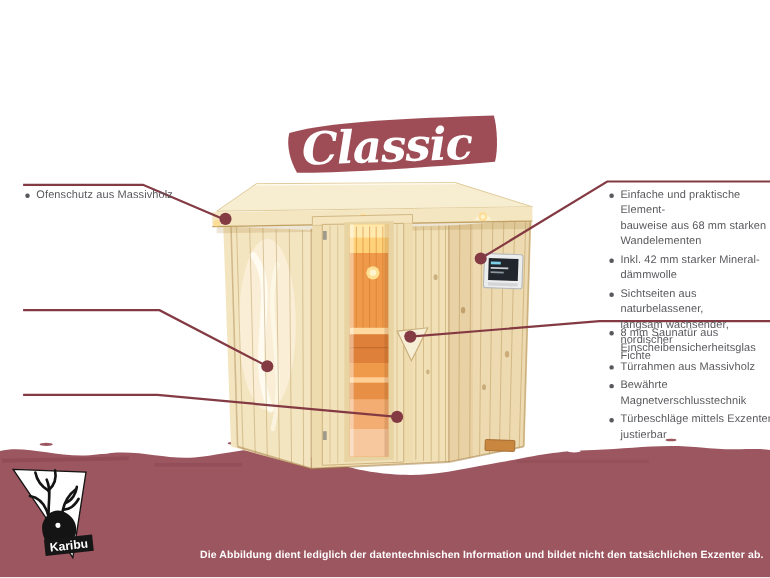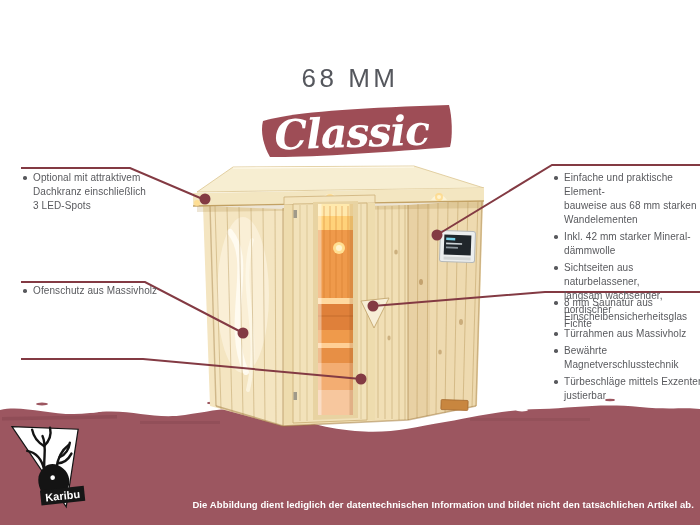--- a/index.html
+++ b/index.html
@@ -169,26 +169,22 @@
                L46,499 C40,494 36,485 38,476 Z
                M55,499 C58,503 64,505 68,502 C70,498 68,492 64,490 Z"></path>
       <circle cx="52" cy="478" r="2.3" fill="#ffffff"></circle>
       <g transform="rotate(-3 61 497)">
         <rect x="39" y="489" width="44" height="15" fill="#161616"></rect>
         <text x="61" y="500.5" text-anchor="middle" fill="#ffffff" font-family="Liberation Sans, sans-serif" font-weight="bold" font-size="11">Karibu</text>
       </g>
     </g>
   </svg>
 
-  <div class="page-title">68 MM</div>
 
   <ul class="features" id="features-left">
-    <li>Optional mit attraktivem
-Dachkranz einschließlich
-3 LED-Spots</li>
     <li>Ofenschutz aus Massivholz</li>
   </ul>
 
   <ul class="features" id="features-right-top">
     <li>Einfache und praktische Element-
 bauweise aus 68 mm starken
 Wandelementen</li>
     <li>Inkl. 42 mm starker Mineral-
 dämmwolle</li>
     <li>Sichtseiten aus naturbelassener,
@@ -197,14 +193,14 @@
   </ul>
   <ul class="features" id="features-right-bottom">
     <li>8 mm Saunatür aus
 Einscheibensicherheitsglas</li>
     <li>Türrahmen aus Massivholz</li>
     <li>Bewährte Magnetverschlusstechnik</li>
     <li>Türbeschläge mittels Exzenter
 justierbar</li>
   </ul>
 
-  <div class="disclaimer">Die Abbildung dient lediglich der datentechnischen Information und bildet nicht den tatsächlichen Artikel ab.</div>
+  <div class="disclaimer">Die Abbildung dient lediglich der datentechnischen Information und bildet nicht den tatsächlichen Exzenter ab.</div>
 </div>
 
 </body></html>

